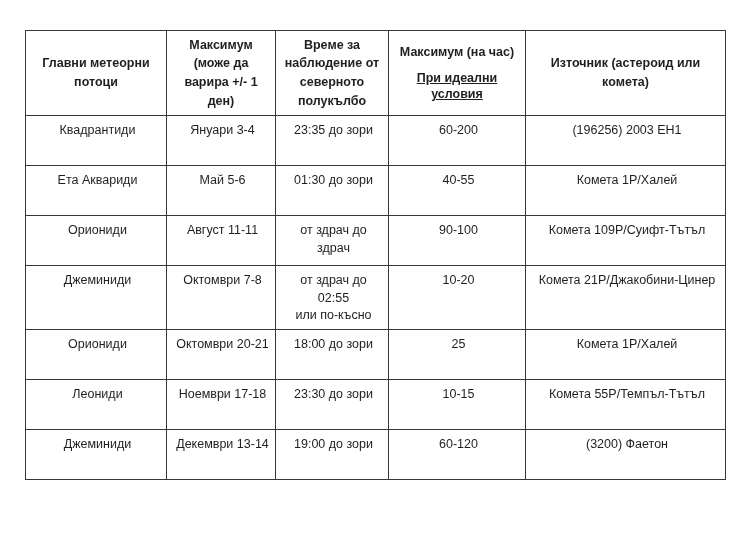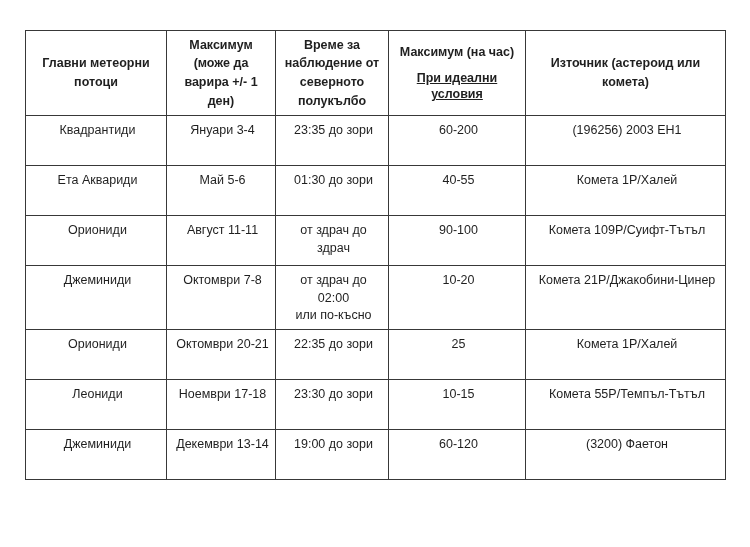--- a/index.html
+++ b/index.html
@@ -110,29 +110,29 @@
         <tr>
           <td>Ориониди</td>
           <td>Август 11-11</td>
           <td>от здрач до здрач</td>
           <td>90-100</td>
           <td>Комета 109P/Суифт-Тътъл</td>
         </tr>
         <tr>
           <td>Джеминиди</td>
           <td>Октомври 7-8</td>
-          <td>от здрач до 02:00
+          <td>от здрач до 02:55
 или по-късно</td>
           <td>10-20</td>
           <td>Комета 21P/Джакобини-Цинер</td>
         </tr>
         <tr>
           <td>Ориониди</td>
           <td>Октомври 20-21</td>
-          <td>22:35 до зори</td>
+          <td>18:00 до зори</td>
           <td>25</td>
           <td>Комета 1P/Халей</td>
         </tr>
         <tr>
           <td>Леониди</td>
           <td>Ноември 17-18</td>
           <td>23:30 до зори</td>
           <td>10-15</td>
           <td>Комета 55P/Темпъл-Тътъл</td>
         </tr>

